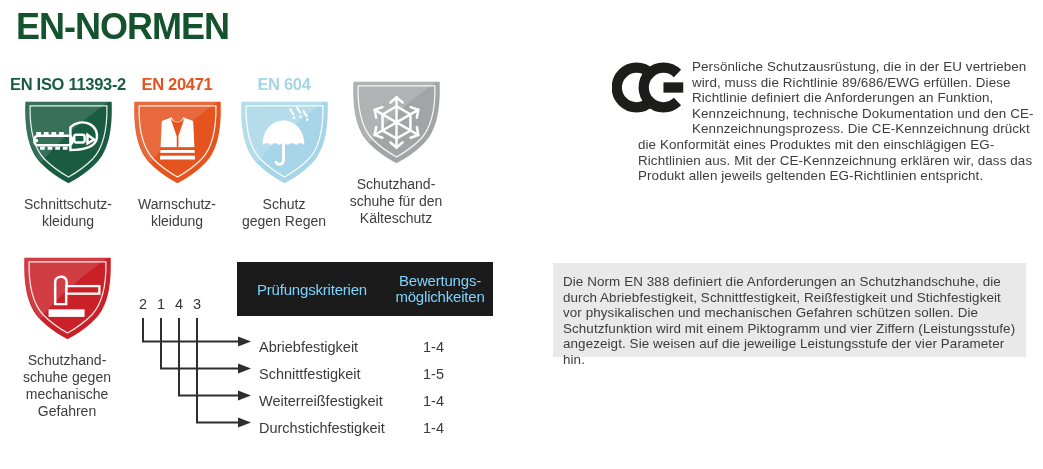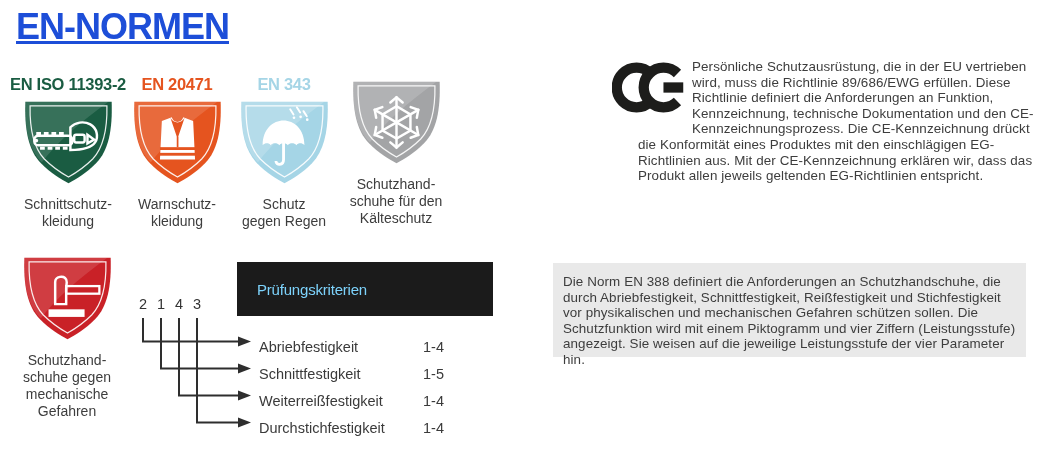--- a/index.html
+++ b/index.html
@@ -34,21 +34,21 @@
 
   .norm-box{position:absolute;left:553px;top:263px;width:473px;height:94px;box-sizing:border-box;
             padding:11px 10px 0 10px;}
   .norm-text{margin:0;font-size:13.4px;line-height:15.6px;letter-spacing:0.1px;}
 </style>
 </head>
 <body>
 
 <div class="page">
 
-  <div class="heading h-left" style="color: #1d4ed8; text-decoration: underline;">EN-NORMEN</div>
+  <div class="heading h-left" style="color: #14532d;">EN-NORMEN</div>
 
   <div class="badge" style="left:7px;top:74px;">
     <div class="badge-code" style="color: rgb(26, 92, 66);">EN ISO 11393-2</div>
     <svg class="shield-svg" viewBox="0 0 100 97">
       <path d="M4.5 7 L95.5 7 C96.5 36 92.5 58 79 72 C68 83 58.5 88.5 50 93 C41.5 88.5 32 83 21 72 C7.5 58 3.5 36 4.5 7 Z" fill="#1a5c42"></path>
       <path fill="#ffffff" opacity="0.13" d="M4.5 7 L92 7 C60 30 36 52 22 71 C8 57 3.5 36 4.5 7 Z"></path>
       <path fill="none" stroke="#ffffff" stroke-width="1.3" opacity="0.9" d="M9.5 11.5 L90.5 11.5 C91 36 87.5 54.5 75.5 67.5 C66 77 58 82 50 86.5 C42 82 34 77 24.5 67.5 C12.5 54.5 9 36 9.5 11.5 Z"></path>
       <g>
         <g fill="none" stroke="#ffffff" stroke-width="2.6">
           <path d="M52 34 C57 29 66 27 73 31 C80 35 82 44 78 50 C74 56 66 58 52 58 Z"></path>
@@ -85,21 +85,21 @@
         <rect x="49.2" y="44" width="1.8" height="11" fill="#e5541f"></rect>
         <rect x="31.5" y="55" width="37" height="3" fill="#e5541f"></rect>
         <rect x="31.5" y="61" width="37" height="3" fill="#e5541f"></rect>
       </g>
     </svg>
     <div class="badge-caption">Warnschutz-
 kleidung</div>
   </div>
 
   <div class="badge" style="left:223px;top:74px;">
-    <div class="badge-code" style="color: rgb(165, 213, 230);">EN 343</div>
+    <div class="badge-code" style="color: rgb(165, 213, 230);">EN 604</div>
     <svg class="shield-svg" viewBox="0 0 100 97">
       <path d="M4.5 7 L95.5 7 C96.5 36 92.5 58 79 72 C68 83 58.5 88.5 50 93 C41.5 88.5 32 83 21 72 C7.5 58 3.5 36 4.5 7 Z" fill="#a5d5e6"></path>
       <path fill="#ffffff" opacity="0.18" d="M4.5 7 L92 7 C60 30 36 52 22 71 C8 57 3.5 36 4.5 7 Z"></path>
       <path fill="none" stroke="#ffffff" stroke-width="1.3" opacity="0.9" d="M9.5 11.5 L90.5 11.5 C91 36 87.5 54.5 75.5 67.5 C66 77 58 82 50 86.5 C42 82 34 77 24.5 67.5 C12.5 54.5 9 36 9.5 11.5 Z"></path>
       <g>
         <path fill="#ffffff" d="M27 53 C27 36 38 27 49 27 C60 27 71 36 71 53 C68.5 50.3 64.5 50.3 62.5 53 C60.5 50.3 55.5 50.3 53.5 53 C51.5 50.3 46.5 50.3 44.5 53 C42.5 50.3 37.5 50.3 35.5 53 C33.5 50.3 29.5 50.3 27 53 Z"></path>
         <path fill="none" stroke="#ffffff" stroke-width="3" d="M49 30 L49 68 C49 74.5 41 74.5 41 69.5"></path>
         <g stroke="#ffffff" stroke-width="2" stroke-linecap="round">
           <path d="M56 15 l3.5 5.5"></path>
             <path d="M63 13 l3.5 5.5"></path>
@@ -172,20 +172,22 @@
         <polygon points="106,40.5 119,45.5 106,50.5"></polygon>
         <polygon points="106,67.5 119,72.5 106,77.5"></polygon>
         <polygon points="106,94.5 119,99.5 106,104.5"></polygon>
         <polygon points="106,121.5 119,126.5 106,131.5"></polygon>
       </g>
     </svg>
   </div>
 
   <div class="ptable-head" style="background-color: rgb(27, 27, 27);">
     <div class="c1">Prüfungskriterien</div>
+    <div class="c2">Bewertungs-
+möglichkeiten</div>
   </div>
 
   <div class="trows">
     <div class="trow">
       <div class="crit">Abriebfestigkeit</div>
       <div class="range">1-4</div>
     </div>
     <div class="trow">
       <div class="crit">Schnittfestigkeit</div>
       <div class="range">1-5</div>

